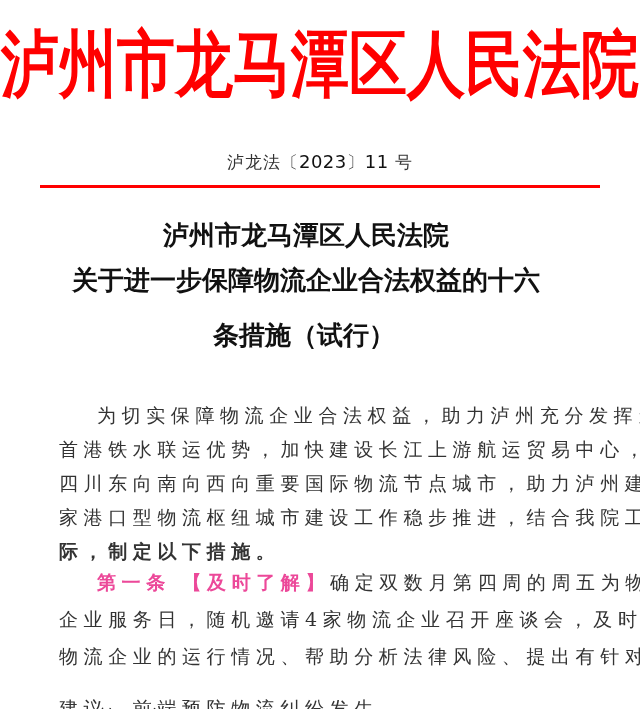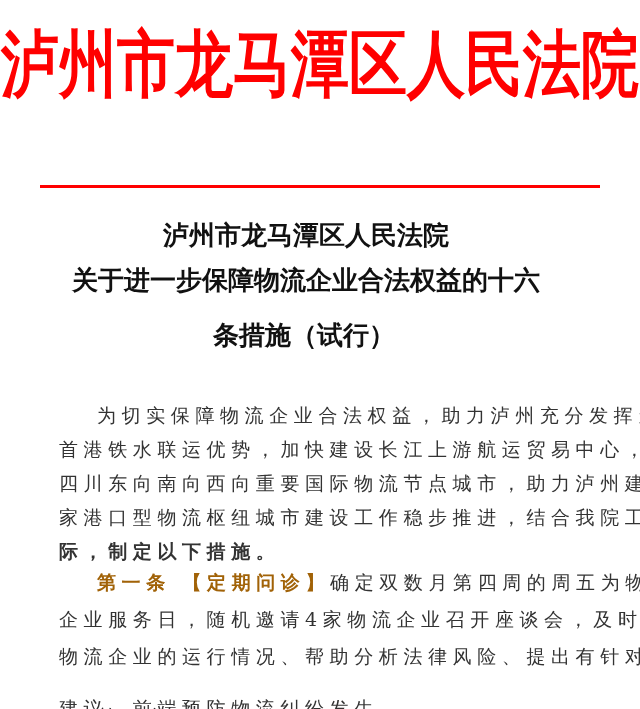--- a/index.html
+++ b/index.html
@@ -87,21 +87,21 @@
     }
     .line {
       position: absolute;
       left: 0;
       height: 26px;
       line-height: 26px;
       white-space: nowrap;
     }
     .clause-head {
       font-weight: bold;
-      color: #a16207;
+      color: #ec4899;
     }
     .cutoff {
       position: absolute;
       left: 0;
       top: 703px;
       width: 640px;
       height: 6px;
       overflow: hidden;
     }
     .cutoff span {
@@ -115,39 +115,42 @@
       color: #333333;
     }
   </style>
 </head>
 <body>
 
 <div class="page">
 
   <div class="masthead">泸州市龙马潭区人民法院</div>
 
+  <div class="doc-number">
+    <span>泸龙法</span><span>〔</span><span class="num">2023</span><span>〕</span><span class="num">11</span>&nbsp;<span>号</span>
+  </div>
 
   <div class="red-rule"></div>
 
   <div class="title l1">泸州市龙马潭区人民法院</div>
   <div class="title l2">关于进一步保障物流企业合法权益的十六</div>
   <div class="title l3">条措施（试行）</div>
 
   <div class="body-text" style="top:402px;">
     <div class="line" style="top:0px; left:38px;">为切实保障物流企业合法权益，助力泸州充分发挥天府</div>
     <div class="line" style="top:34px;">首港铁水联运优势，加快建设长江上游航运贸易中心，打造</div>
     <div class="line" style="top:68px;">四川东向南向西向重要国际物流节点城市，助力泸州建设国</div>
     <div class="line" style="top:102px;">家港口型物流枢纽城市建设工作稳步推进，结合我院工作实</div>
     <div class="line" style="top:136px;font-weight:bold;">际，制定以下措施。</div>
   </div>
 
   <div class="body-text" style="top:569px;">
     <div class="line" style="top:0px; left:38px;">
       <span class="clause-head">第一条</span>
-      <span class="clause-head">【定期问诊】</span><span>确定双数月第四周的周五为物流</span>
+      <span class="clause-head">【及时了解】</span><span>确定双数月第四周的周五为物流</span>
     </div>
     <div class="line" style="top:37px;">企业服务日，随机邀请4家物流企业召开座谈会，及时了解</div>
     <div class="line" style="top:74px;">物流企业的运行情况、帮助分析法律风险、提出有针对性的</div>
     <div class="line" style="top:126px;">建议，前端预防物流纠纷发生。</div>
   </div>
 
   <div class="cutoff">
     <span>第二条</span>
   </div>
 

